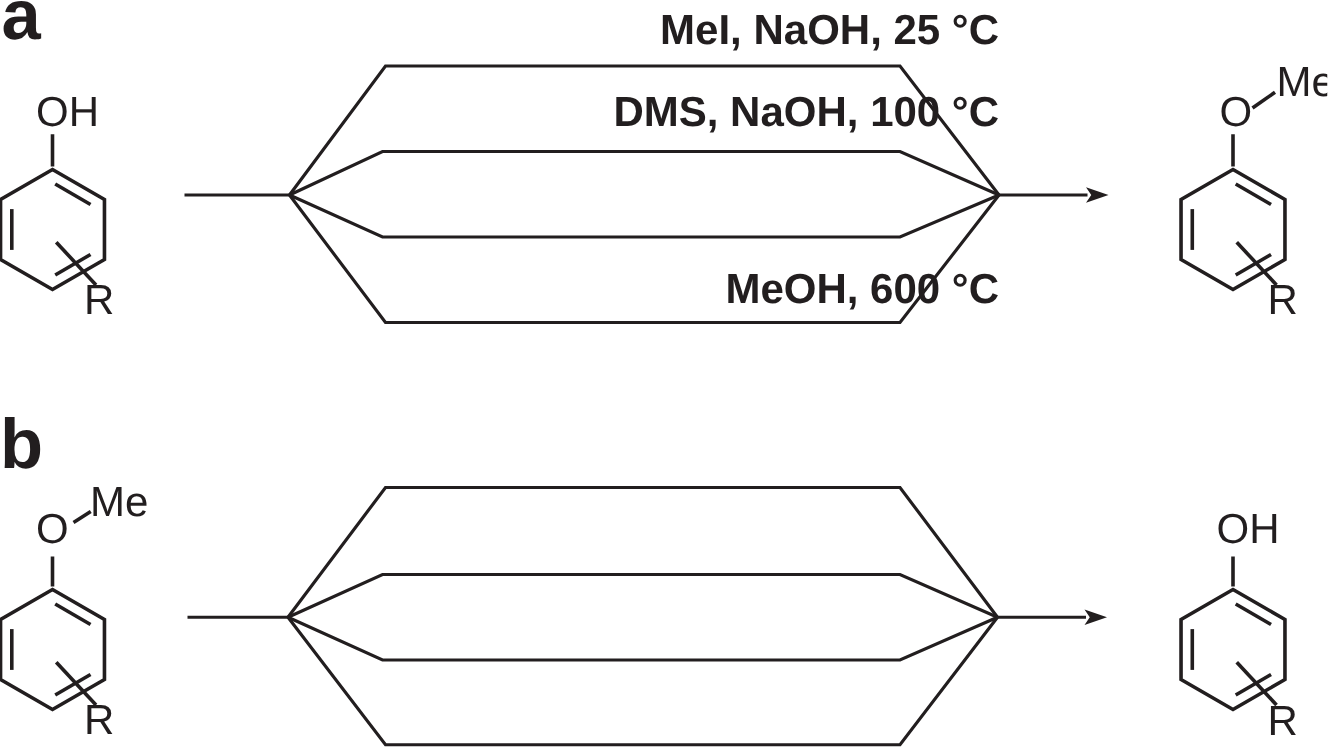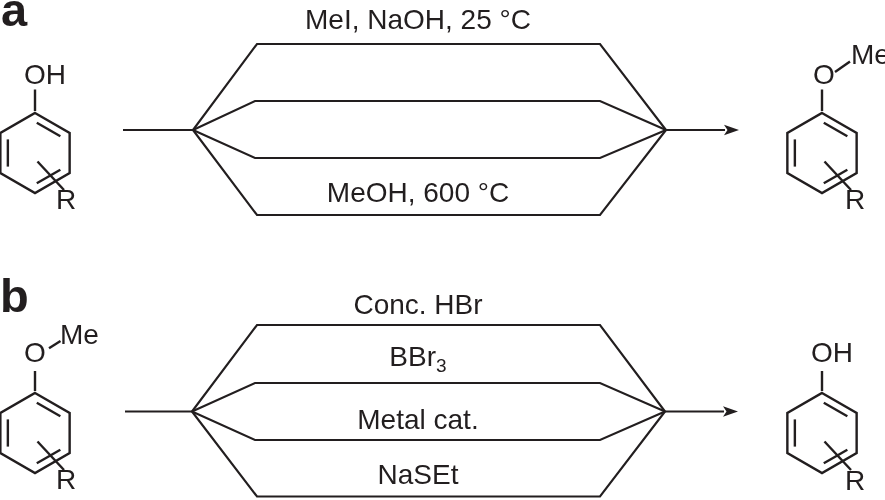--- a/index.html
+++ b/index.html
@@ -12,24 +12,25 @@
     color:#221e1f;
   }
   .art{position:absolute;left:0;top:0;width:885px;height:500px;}
   .plabel{
     position:absolute;
     font-size:47px;line-height:1;font-weight:bold;
     letter-spacing:0;
   }
   .cond{
     position:absolute;
-    left:182px;width:472px;
-    text-align:center;
+    left:194px;width:472px;
+    text-align:right;
     font-size:28px;line-height:30px;
     white-space:nowrap;
+    font-weight:bold;
   }
   .subscript{font-size:19px;vertical-align:-6px;}
   .atom{
     position:absolute;
     font-size:28px;line-height:30px;
     white-space:nowrap;
   }
 </style>
 </head>
 <body>
@@ -94,26 +95,23 @@
       <path d="M823.8 463.3 L847.35 449.7"></path>
       <path d="M822 371 V391"></path>
       <path d="M824.5 441.5 L851 470"></path>
     </g>
   </svg>
 
   <div class="plabel" style="left:1px;top:-14px">a</div>
   <div class="plabel" style="left:0px;top:272px">b</div>
 
   <div class="cond" style="top:5px"><span>MeI, NaOH, 25 °C</span><span class="subscript"></span></div>
+  <div class="cond" style="top:60px"><span>DMS, NaOH, 100 °C</span><span class="subscript"></span></div>
   <div class="cond" style="top:178px"><span>MeOH, 600 °C</span><span class="subscript"></span></div>
 
-  <div class="cond" style="top:290px"><span>Conc. HBr</span><span class="subscript"></span></div>
-  <div class="cond" style="top:342px"><span>BBr</span><span class="subscript">3</span></div>
-  <div class="cond" style="top:405px"><span>Metal cat.</span><span class="subscript"></span></div>
-  <div class="cond" style="top:460px"><span>NaSEt</span><span class="subscript"></span></div>
 
   <div class="atom" style="left:24px;top:60px">OH</div>
   <div class="atom" style="left:56px;top:185px">R</div>
   <div class="atom" style="left:813px;top:60px">O</div>
   <div class="atom" style="left:851px;top:40px">Me</div>
   <div class="atom" style="left:845px;top:185px">R</div>
 
   <div class="atom" style="left:24px;top:338px">O</div>
   <div class="atom" style="left:60px;top:320px">Me</div>
   <div class="atom" style="left:56px;top:465px">R</div>

